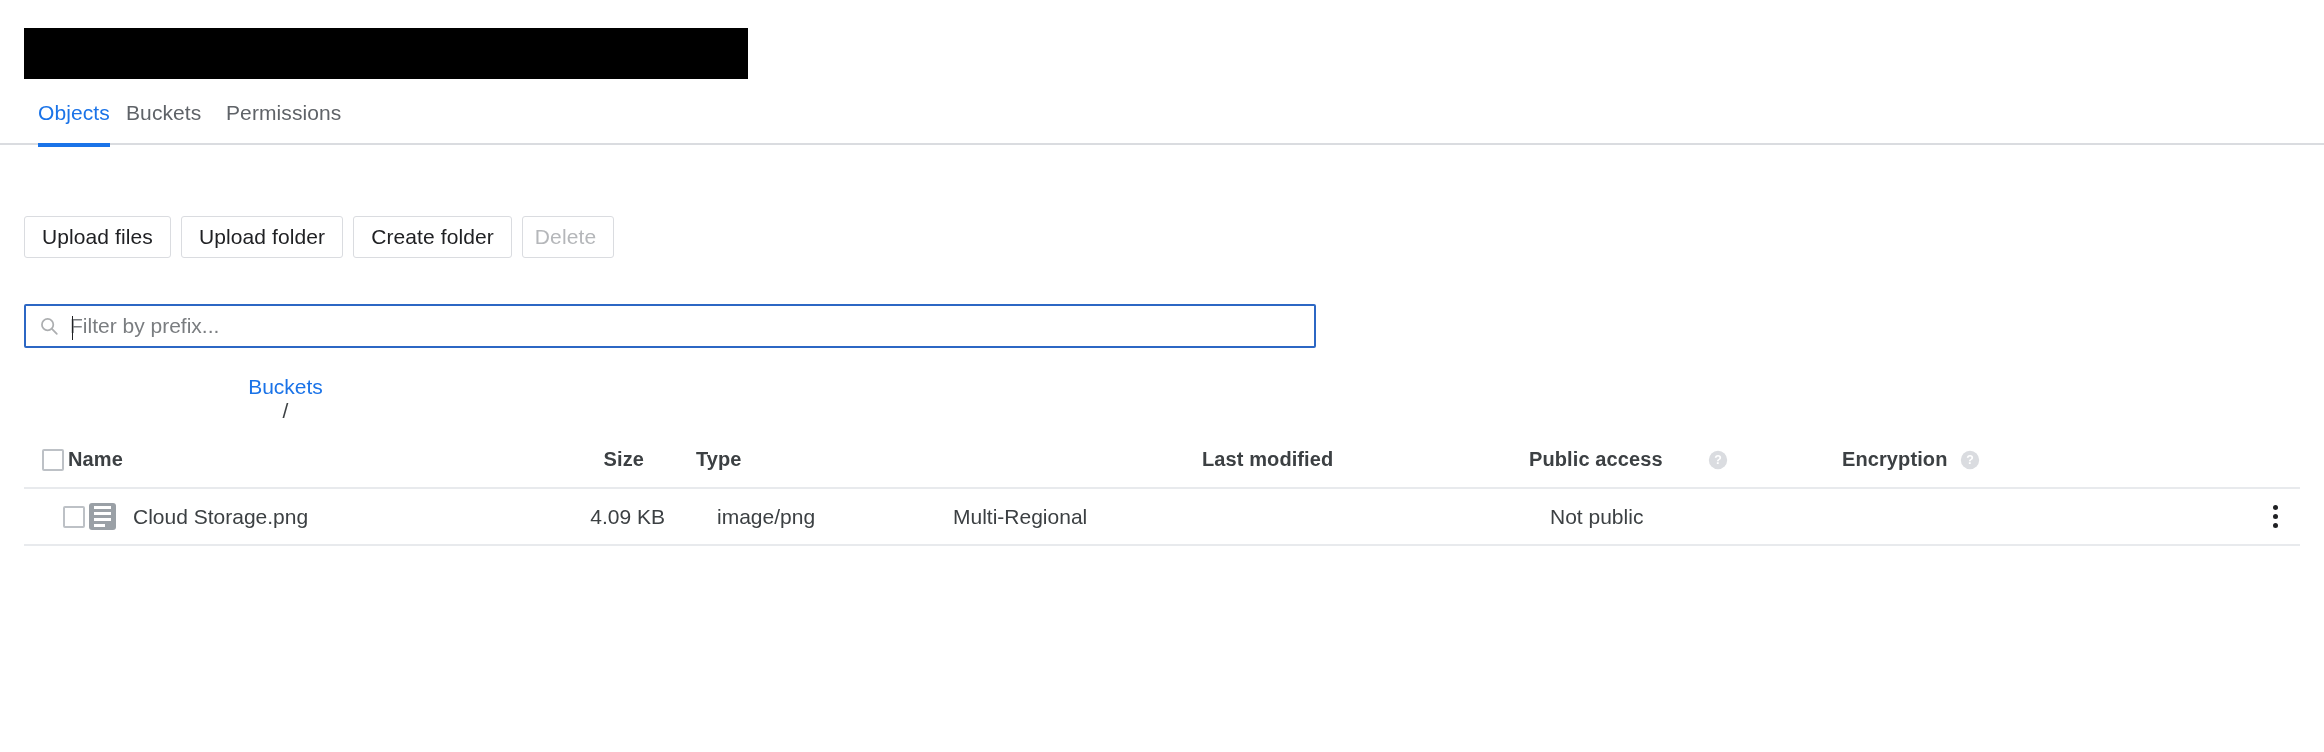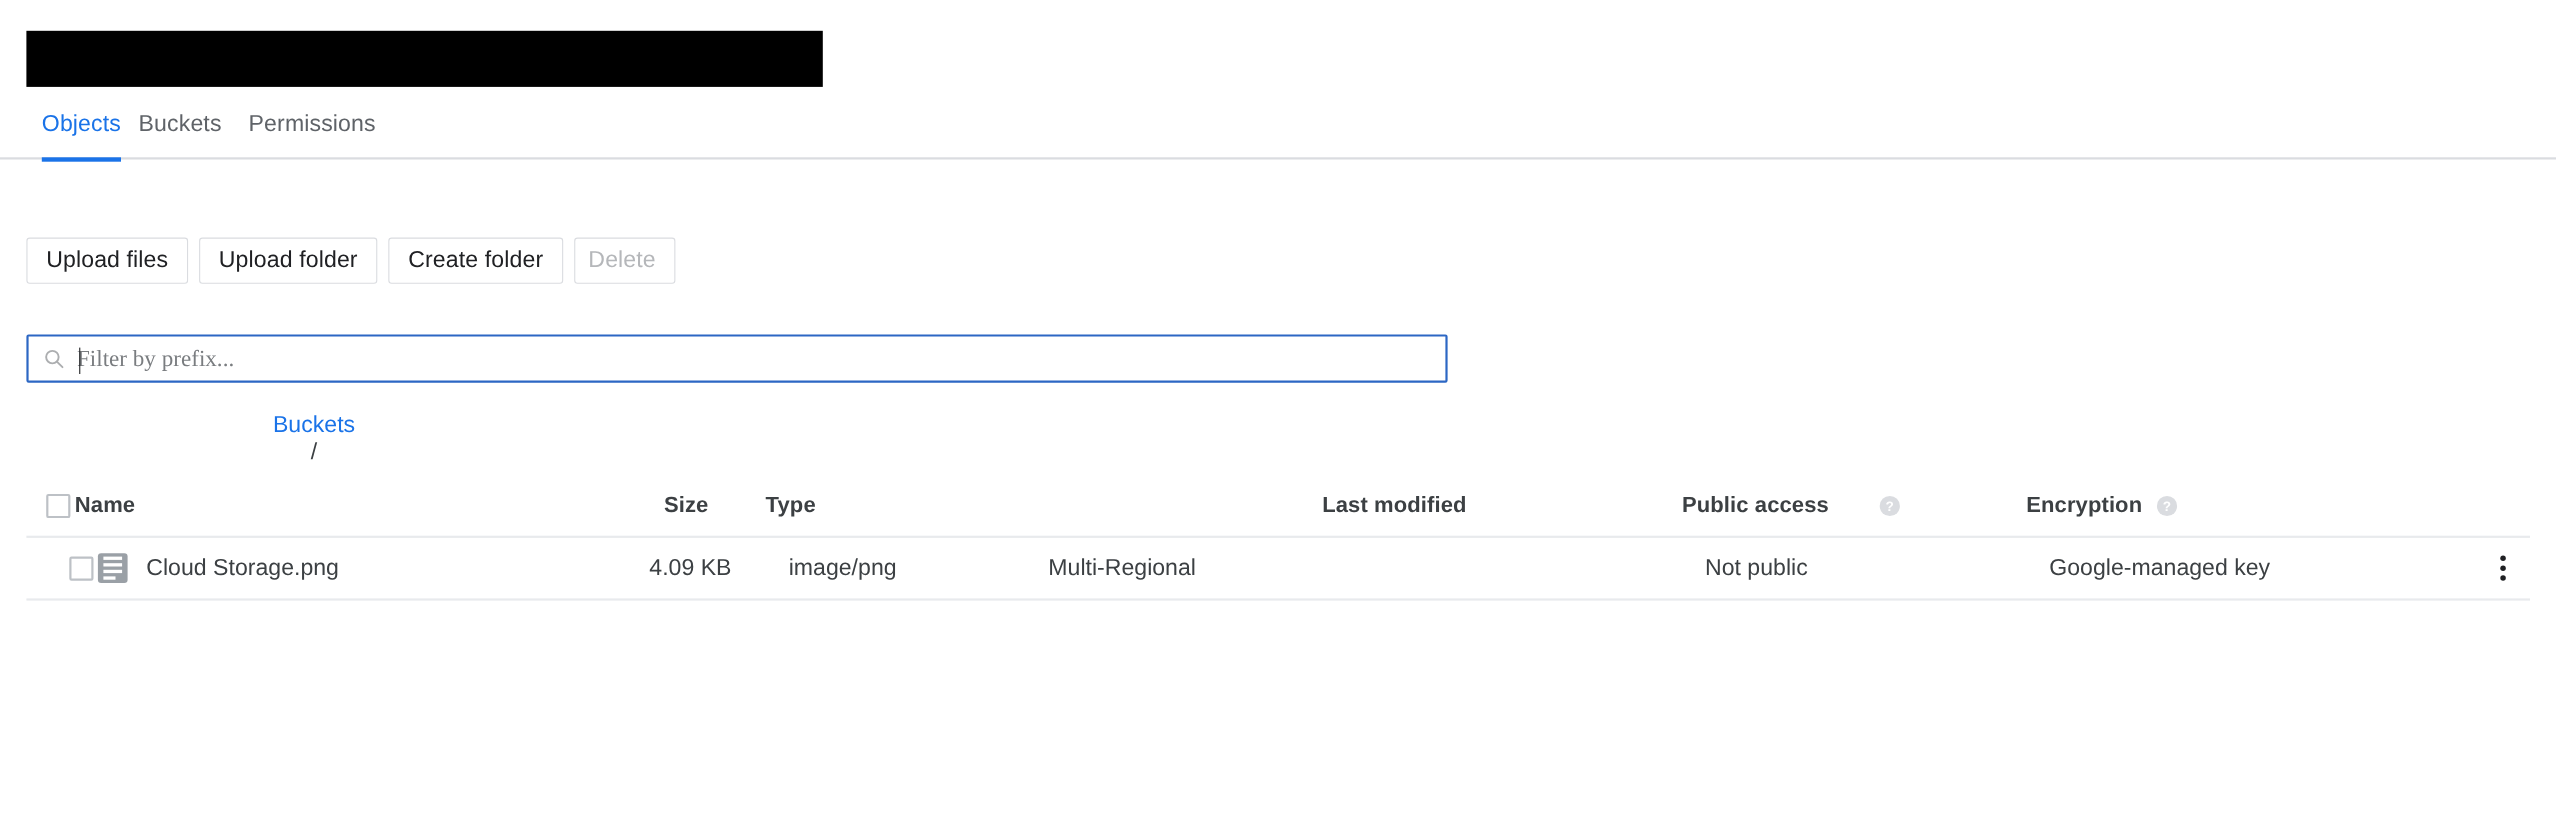--- a/index.html
+++ b/index.html
@@ -116,21 +116,21 @@
     width: 22px;
     height: 22px;
     flex: 0 0 auto;
     margin-right: 10px;
     opacity: .62;
   }
   .filter-input {
     flex: 1 1 auto;
     border: 0;
     outline: 0;
-    font-family: Liberation Serif, serif;
+    font-family: Liberation Sans, sans-serif;
     font-size: 21px;
     color: #202124;
     background: transparent;
     height: 100%;
     padding: 0;
   }
   .filter-input::placeholder {
     color: #7a7d80;
     opacity: 1;
   }
@@ -347,21 +347,20 @@
             <i></i>
             <i></i>
             <i class="short"></i>
         </span>
         <span>Cloud Storage.png</span>
       </div>
       <div class="cell c-size">4.09 KB</div>
       <div class="cell c-type">image/png</div>
       <div class="cell c-class">Multi-Regional</div>
       <div class="cell c-access">Not public</div>
-      <div class="cell c-enc">Google-managed key</div>
       <div class="cell c-menu">
         <div class="kebab">
           <span></span>
             <span></span>
             <span></span>
         </div>
       </div>
     </div>
 
   </div>

